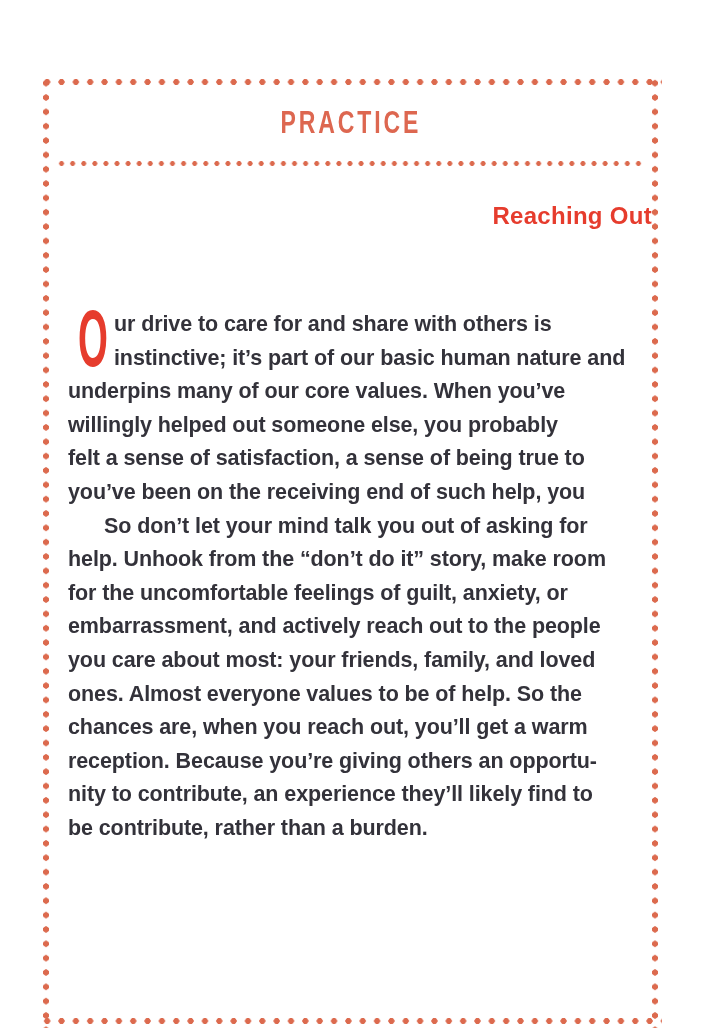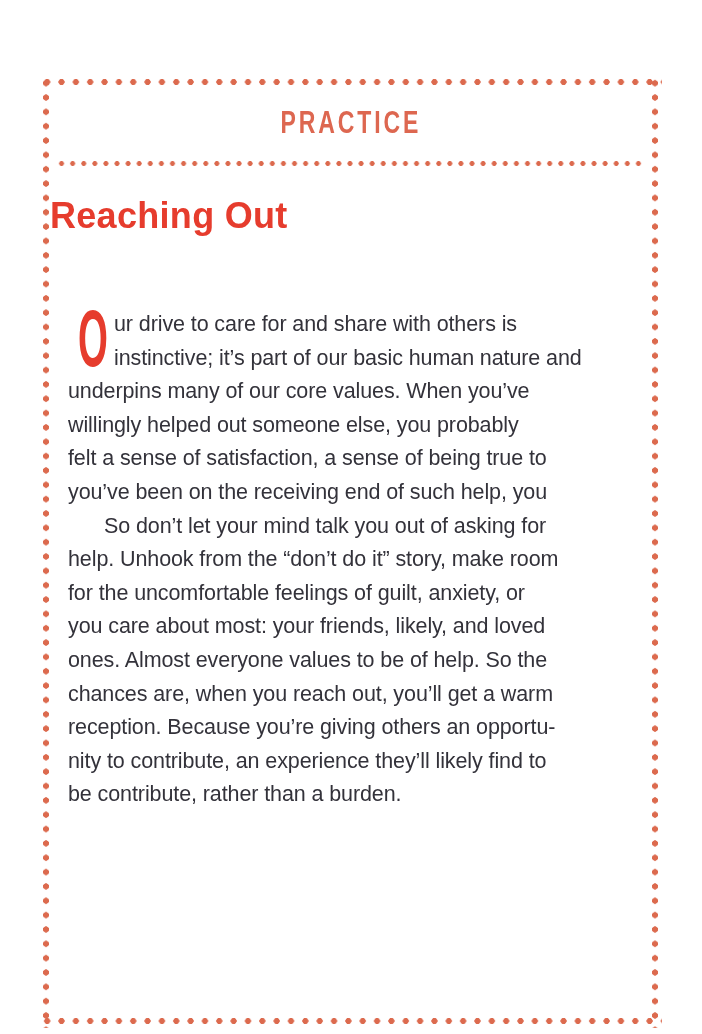--- a/index.html
+++ b/index.html
@@ -64,41 +64,42 @@
     background-size: 11.1px 7px;
   }
 
   
   .title {
     position: absolute;
     left: 50px;
     top: 158px;
     width: 602px;
     margin: 0;
-    text-align: left;
-    font-size: 36px;
+    text-align: right;
+    font-size: 24px;
     line-height: 44px;
     font-weight: bold;
     letter-spacing: 0.3px;
     color: var(--title-red, #e63c2d);
   }
 
   
   .article {
     position: absolute;
     left: 68px;
     top: 272px;
     width: 560px;
     font-size: 21.5px;
     line-height: 33.6px;
     color: var(--body-text, #33323a);
   }
   .line {
     white-space: nowrap;
     letter-spacing: -0.1px;
+    font-weight: bold;
   }
   .para1 .line:nth-child(-n+2) { padding-left: 46px; }
   .para2 .line:first-child { text-indent: 36px; }
 
   .dropcap {
     position: absolute;
     left: 10px;
     top: -9px;
     font-size: 80px;
     line-height: 80px;
@@ -133,21 +134,22 @@
         <div class="line">instinctive; it’s part of our basic human nature and</div>
         <div class="line">underpins many of our core values. When you’ve</div>
         <div class="line">willingly helped out someone else, you probably</div>
         <div class="line">felt a sense of satisfaction, a sense of being true to</div>
         <div class="line">you’ve been on the receiving end of such help, you</div>
       </div>
     <div class="para para2">
         <div class="line">So don’t let your mind talk you out of asking for</div>
         <div class="line">help. Unhook from the “don’t do it” story, make room</div>
         <div class="line">for the uncomfortable feelings of guilt, anxiety, or</div>
-        <div class="line">you care about most: your friends, likely, and loved</div>
+        <div class="line">embarrassment, and actively reach out to the people</div>
+        <div class="line">you care about most: your friends, family, and loved</div>
         <div class="line">ones. Almost everyone values to be of help. So the</div>
         <div class="line">chances are, when you reach out, you’ll get a warm</div>
         <div class="line">reception. Because you’re giving others an opportu-</div>
         <div class="line">nity to contribute, an experience they’ll likely find to</div>
         <div class="line">be contribute, rather than a burden.</div>
       </div>
   </div>
 
 </div>
 

